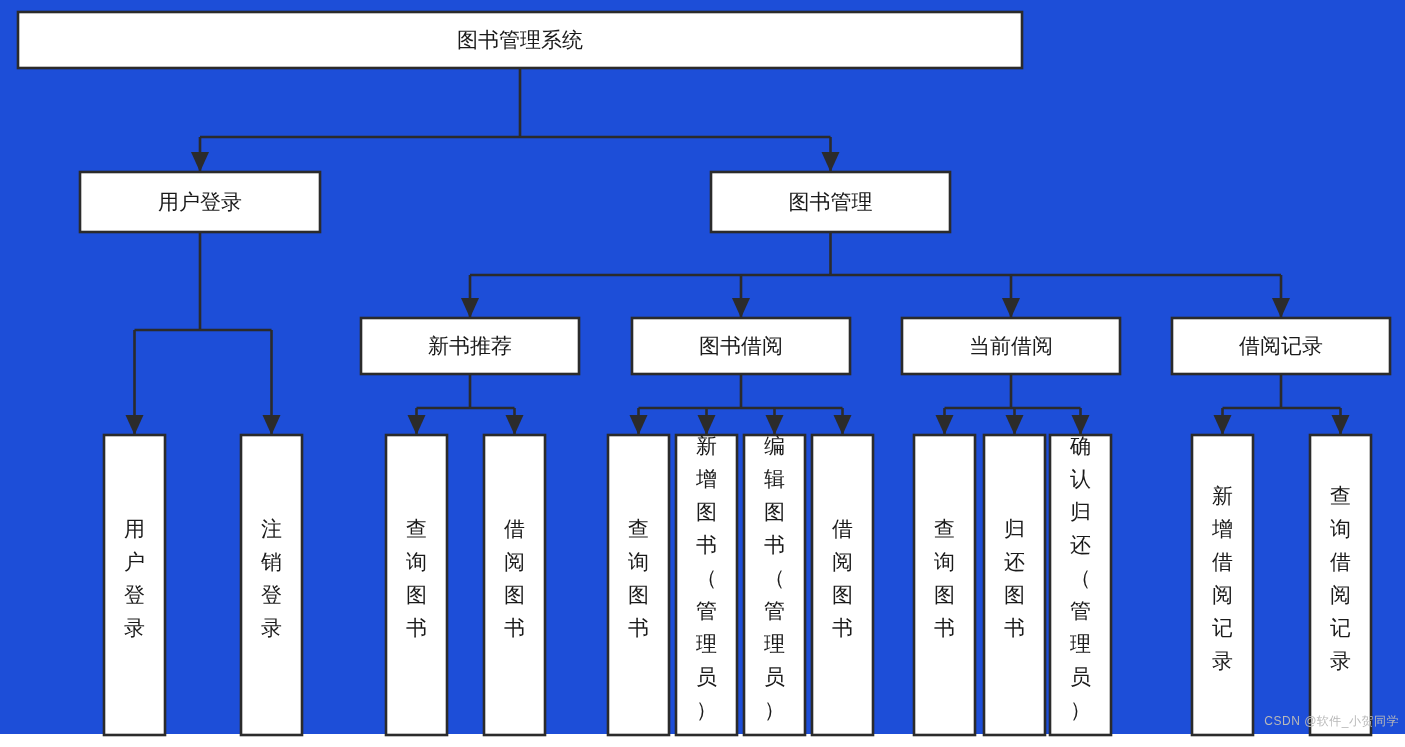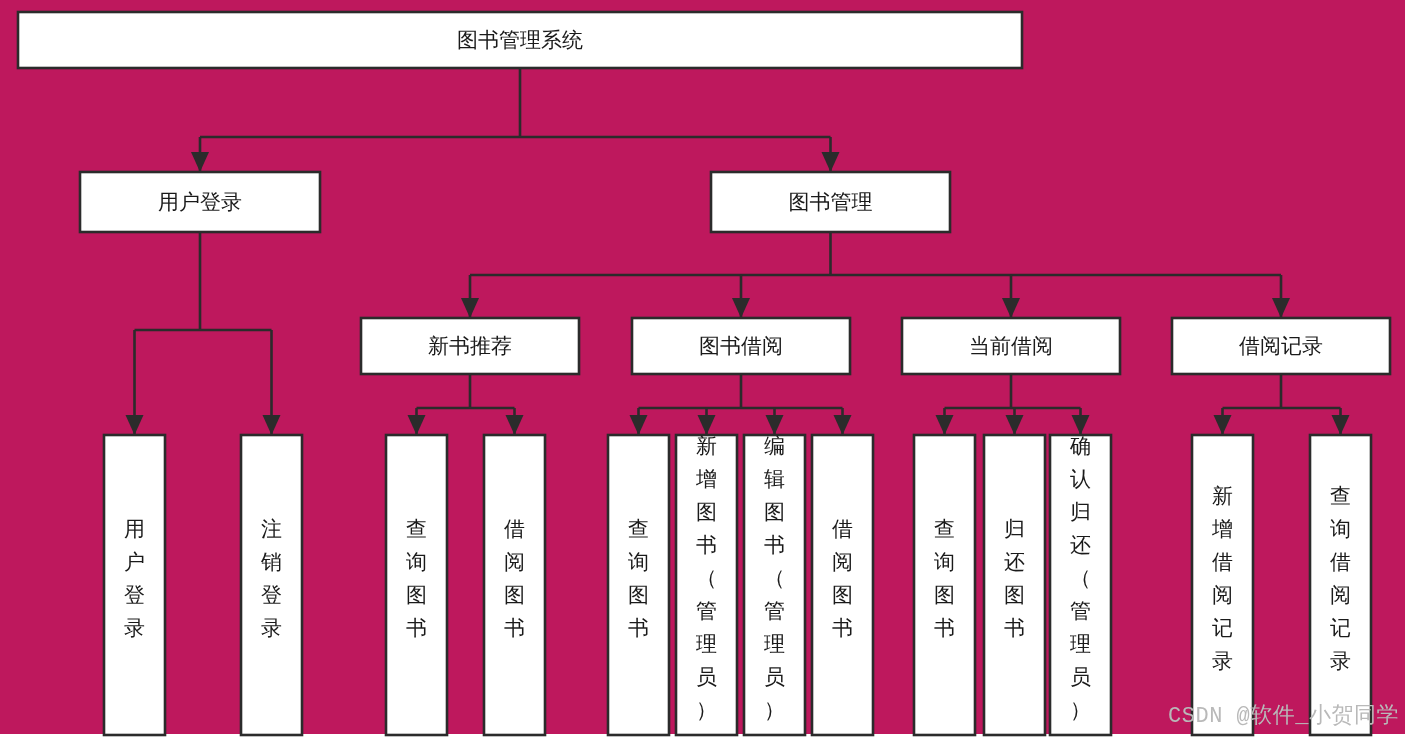--- a/index.html
+++ b/index.html
@@ -11,21 +11,21 @@
   body {
     width: 1405px;
     height: 747px;
     font-family: "DejaVu Sans", "Liberation Sans", sans-serif;
     overflow: hidden;
   }
   #diagram-root {
     position: relative;
     width: 1405px;
     height: 734px;
-    background: #be185d;
+    background: #1d4ed8;
   }
   svg#tree-svg {
     position: absolute;
     left: 0;
     top: 0;
     width: 1405px;
     height: 747px;
     display: block;
   }
   .node-box {
@@ -58,22 +58,22 @@
   .node-label-v {
     font-family: "DejaVu Sans", "Liberation Sans", sans-serif;
     font-size: 21px;
     fill: #1a1a1a;
     text-anchor: middle;
   }
   .watermark {
     position: absolute;
     right: 6px;
     bottom: 4px;
-    font-family: Liberation Mono, monospace;
-    font-size: 22px;
+    font-family: Liberation Sans, sans-serif;
+    font-size: 12px;
     color: #b9b9b9;
     white-space: nowrap;
     letter-spacing: 0.5px;
     user-select: none;
   }
 </style>
 </head>
 <body>
 
 <div id="diagram-root">

